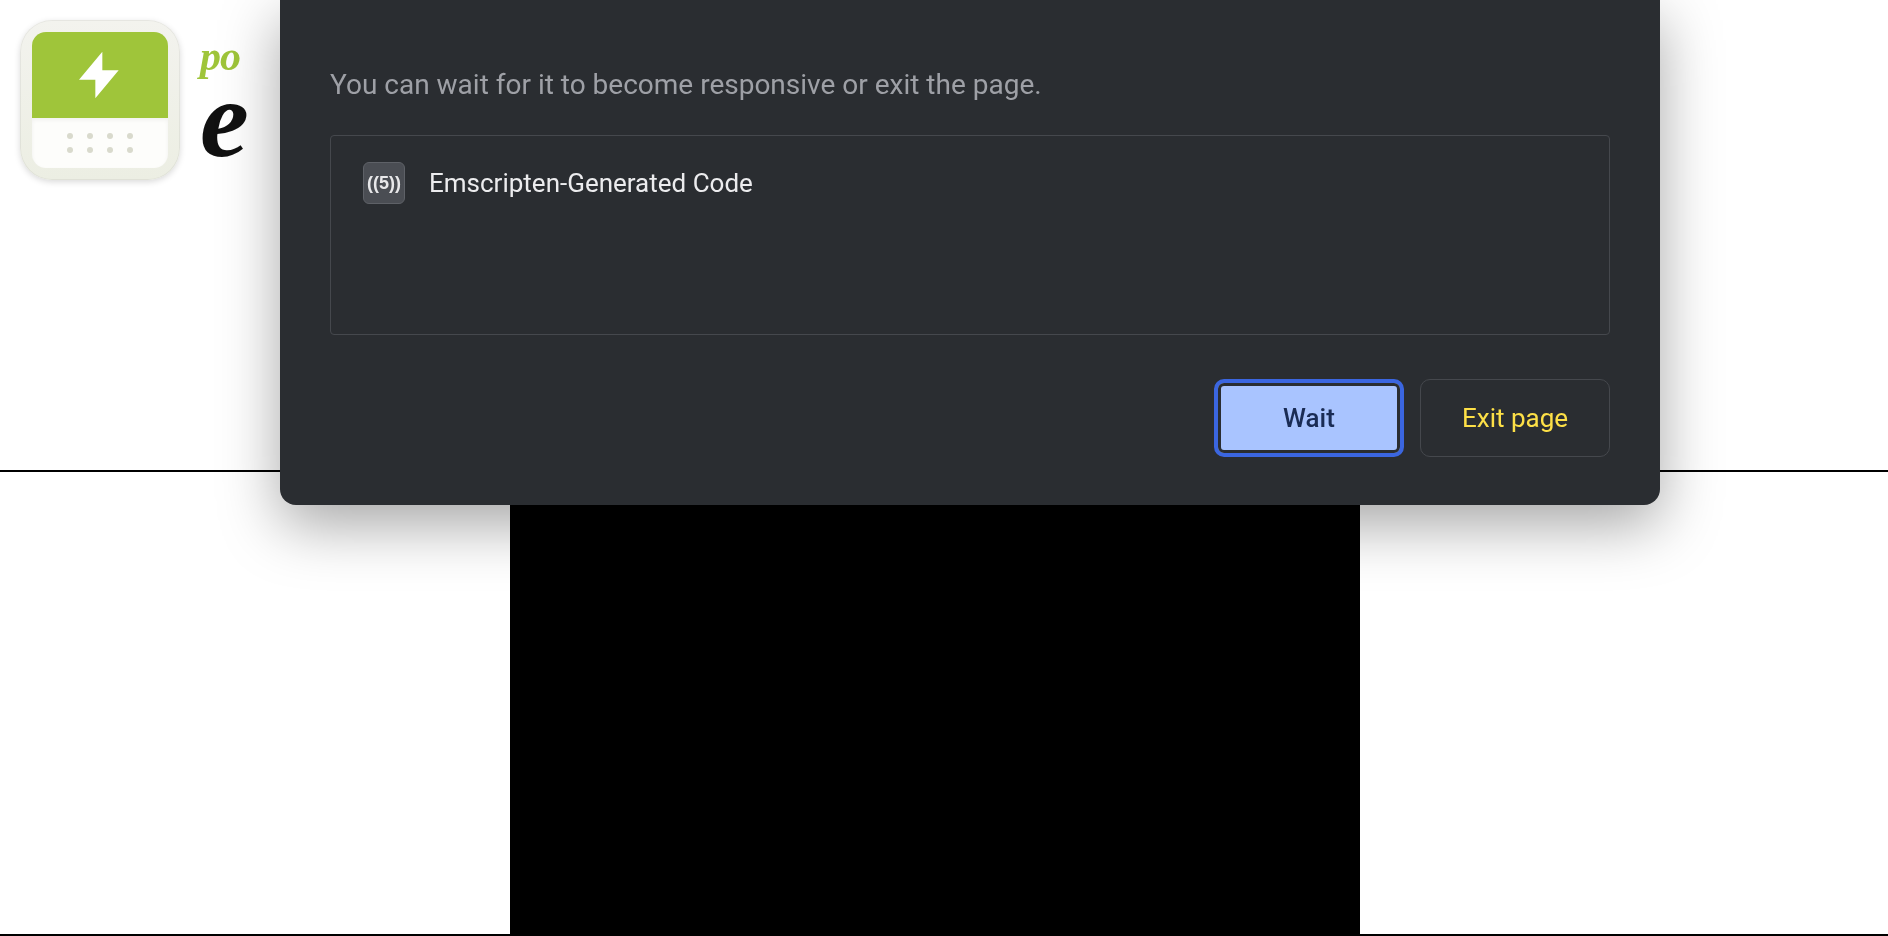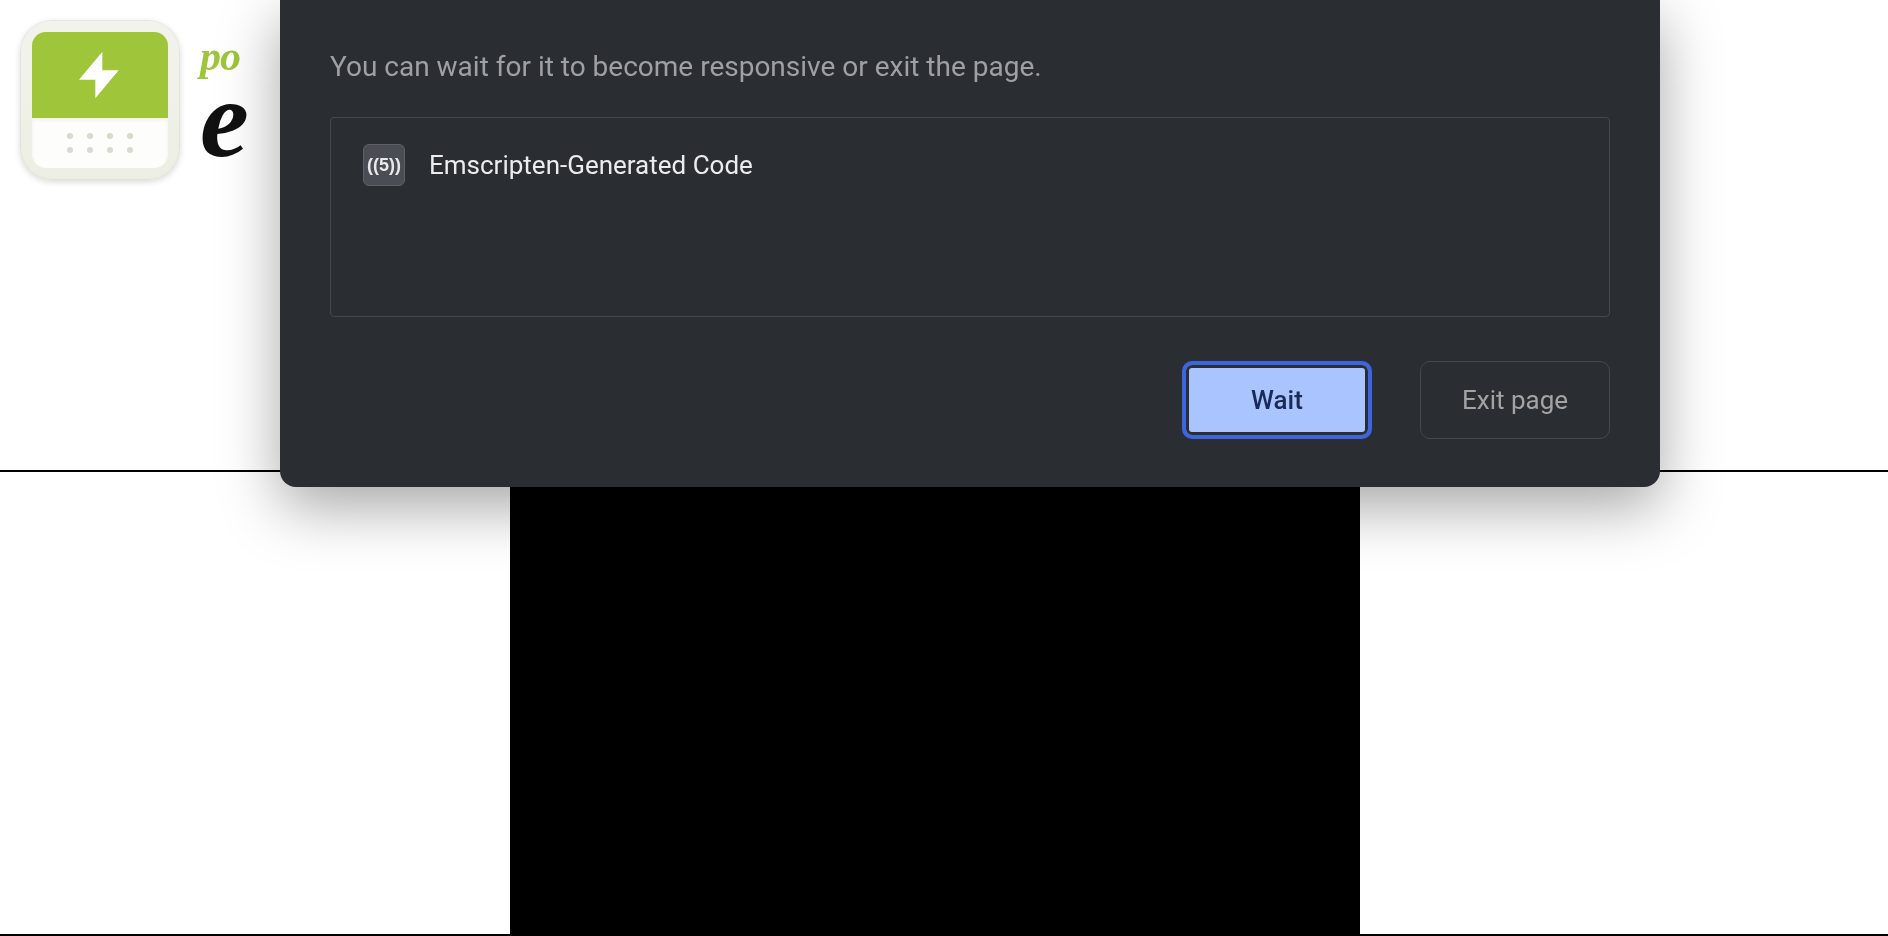--- a/index.html
+++ b/index.html
@@ -70,21 +70,21 @@
     position: absolute;
     top: 0; left: 280px;
     width: 1380px;
     background: #2a2d31;
     border-radius: 0 0 16px 16px;
     box-shadow: 0 20px 60px rgba(0,0,0,0.35);
     padding: 44px 50px 48px 50px;
     color: #e8e8ea;
   }
   .modal-title { font-size: 34px; font-weight: 400; color: #f3f3f5; }
-  .modal-subtitle { font-size: 28px; color: #9ea0a6; margin-top: 6px; }
+  .modal-subtitle { font-size: 28px; color: #9ea0a6; margin-top: 24px; }
 
   .process-box {
     margin-top: 34px;
     border: 1px solid #45484d;
     border-radius: 4px;
     min-height: 200px;
     padding: 26px 32px;
   }
   .process-row { display:flex; align-items:center; gap:24px; }
   .favicon {
@@ -117,22 +117,21 @@
     background: #a9c4ff;
     color: #1a2c55;
     border: 4px solid #3b66e0;
     outline: 3px solid #2a2d31;
     outline-offset: -7px;
     font-weight: 500;
   }
   .btn-secondary {
     background: transparent;
     border: 1px solid #45484d;
-    color: #a3a3a3;
-    margin-left: 32px;
+    color: #fde047;
   }
 </style>
 </head>
 <body>
 
 <div class="page">
 
   <div class="logo-box">
     <div class="logo-top">
       <svg class="logo-bolt" width="56" height="70" viewBox="0 0 24 24" fill="currentColor">

